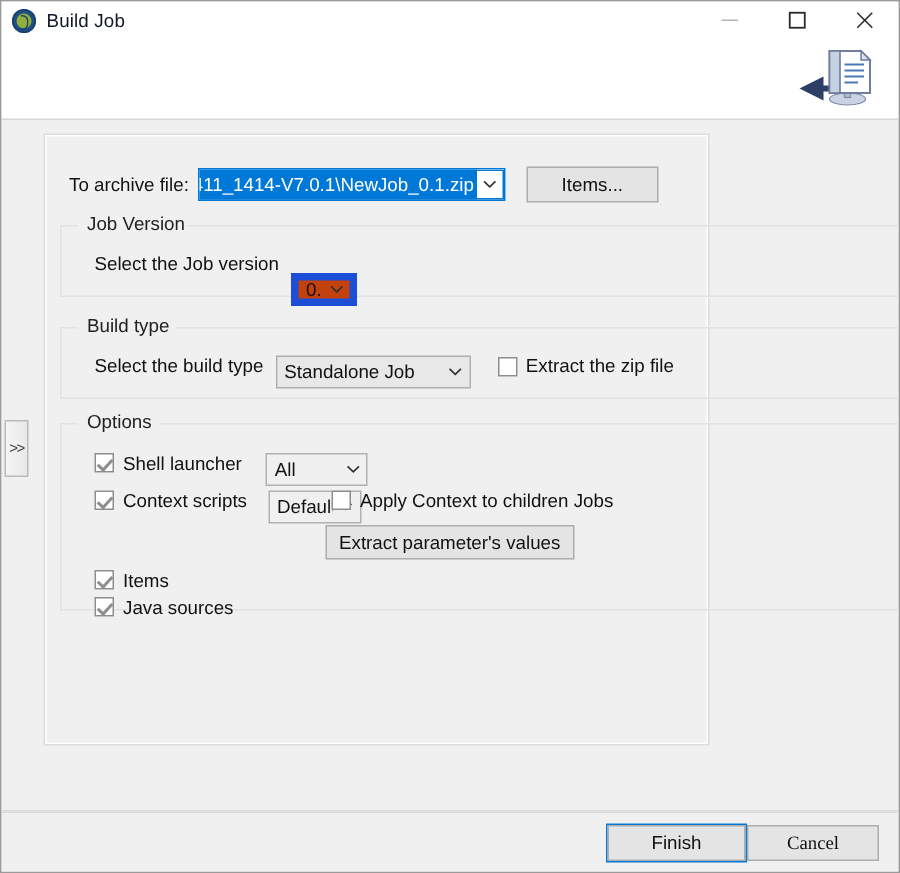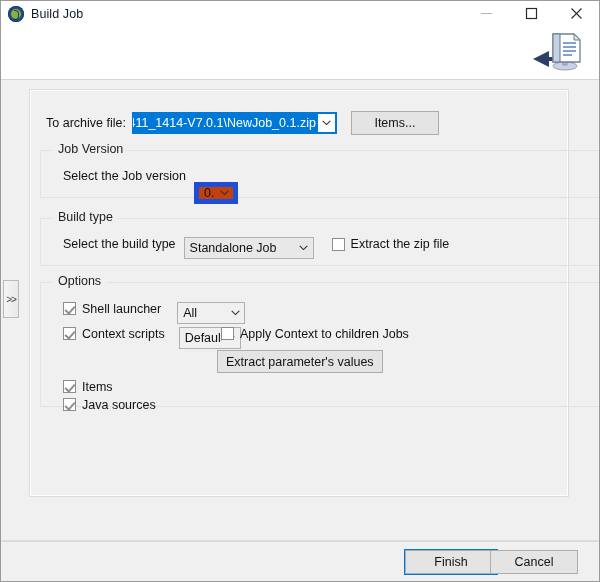--- a/index.html
+++ b/index.html
@@ -129,21 +129,21 @@
     justify-content: center;
     font-size: 10px;
     color: #444;
     letter-spacing: -1px;
   }
 
   .content-panel {
     position: absolute;
     left: 28px;
     top: 9px;
-    width: 540px;
+    width: 444px;
     height: 408px;
     box-sizing: border-box;
     background: #f0f0f0;
     border: 1px solid #dcdcdc;
     box-shadow: 0 0 0 1px #ffffff inset;
   }
 
   .row {
     display: flex;
     align-items: center;
@@ -330,25 +330,26 @@
     right: 102px;
     top: 8px;
     width: 92px;
     height: 24px;
     background: #e4e4e4;
     border: 1px solid #adadad;
     box-shadow: 0 0 0 1px #0078d7;
   }
   .cancel-btn {
     position: absolute;
-    right: 21px;
+    right: 13px;
     top: 8px;
     width: 88px;
     height: 24px;
     background: #e4e4e4;
+    font-family: Liberation Serif, serif;
   }
   .sep-line {
     position: absolute;
     left: 0;
     top: 539px;
     width: 598px;
     height: 1px;
     background: #dcdcdc;
   }
 </style>

